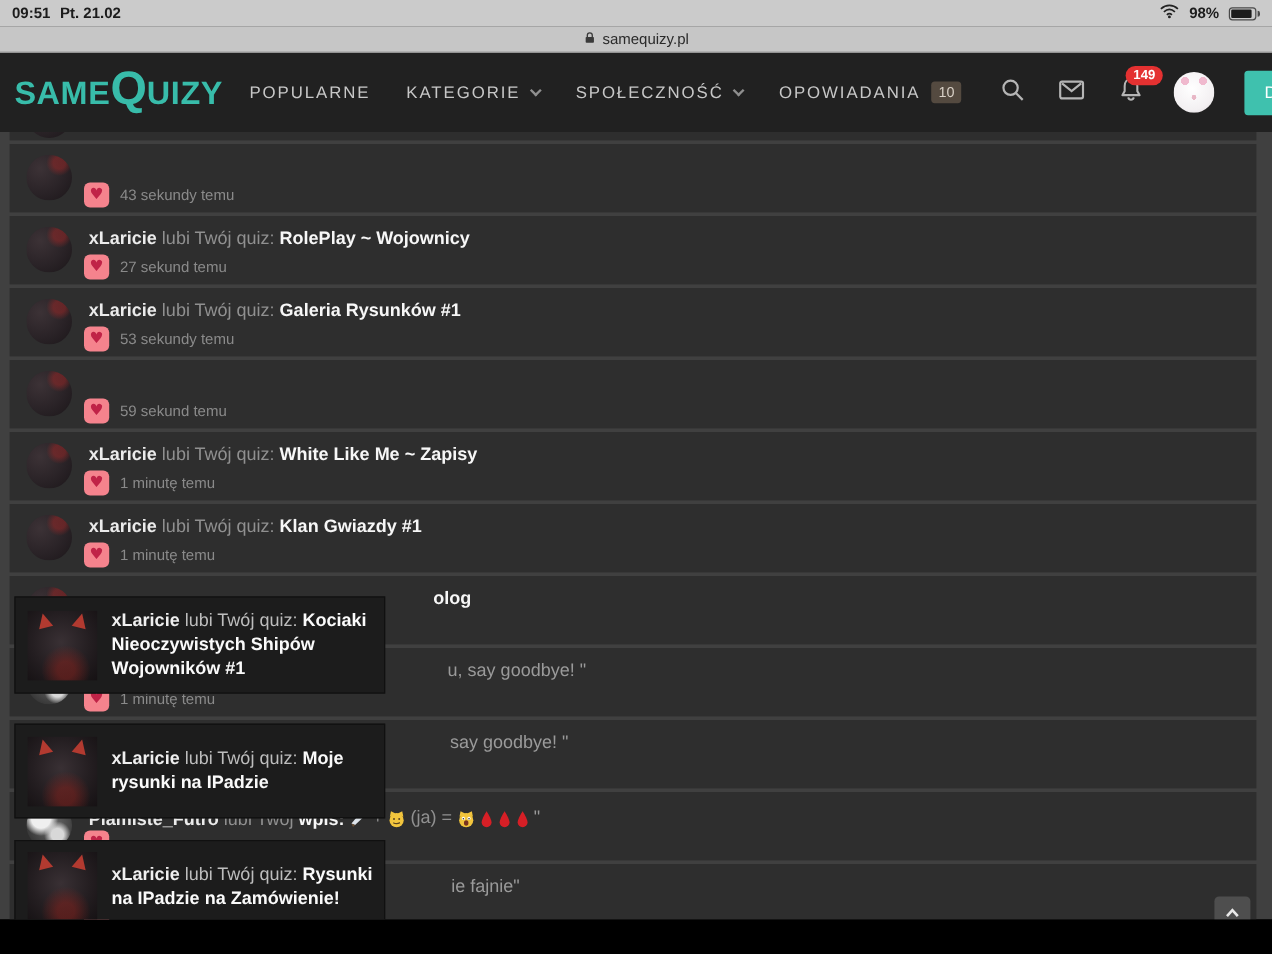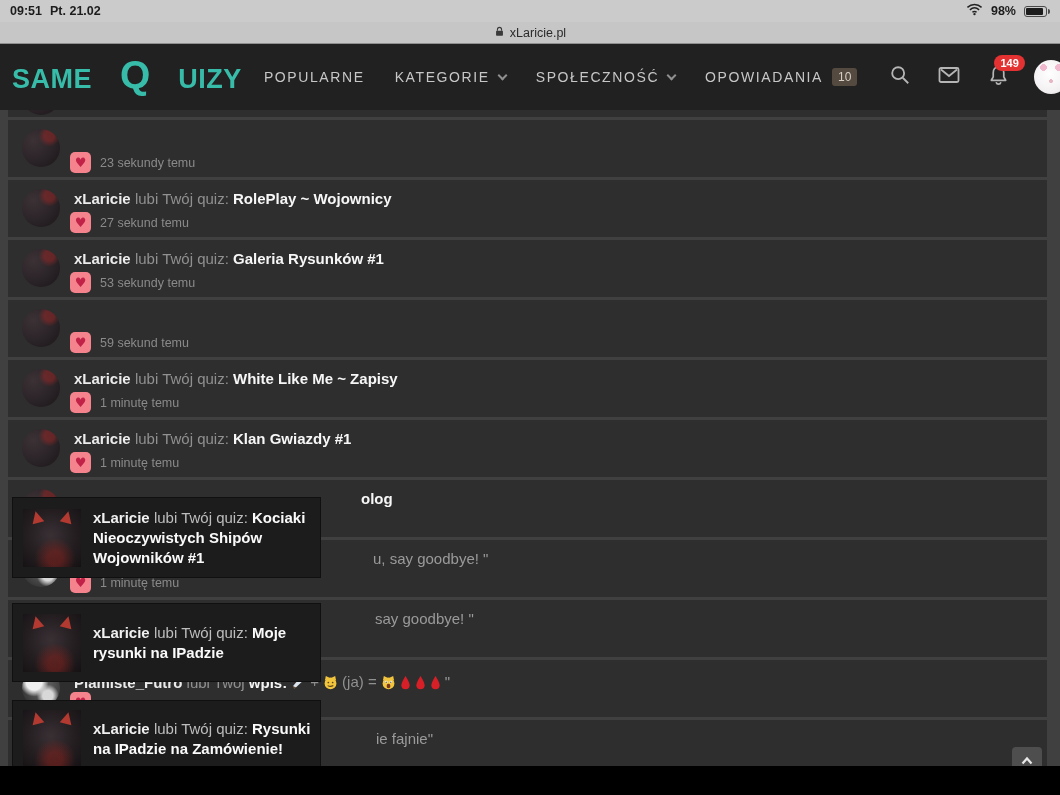--- a/index.html
+++ b/index.html
@@ -15,21 +15,21 @@
   .battery-nub { width:2px; height:5px; background:#4a4a4a; border-radius:0 2px 2px 0; margin-left:-7px; }
 
   
   .url-bar { position:absolute; top:22px; left:0; width:1060px; height:22px; background:#c6c6c6;
     display:flex; align-items:center; justify-content:center; gap:5px; font-size:12.5px; color:#2a2a2a; z-index:50;
     border-bottom:1px solid #8f8f8f; }
 
   
   .navbar { position:absolute; top:44px; left:0; width:1060px; height:66px; background:#212121;
     display:flex; align-items:center; padding:0 12px; z-index:30; }
-  .logo { display:flex; align-items:baseline; color:#38bcaa; font-weight:700; cursor:pointer; margin-right:22px;gap:28px; }
+  .logo { display:flex; align-items:baseline; color:#38bcaa; font-weight:700; cursor:pointer; margin-right:22px; }
   .logo .lg-sm { font-size:27px; letter-spacing:.5px; text-transform:uppercase; }
   .logo .lg-big { font-size:39px; line-height:30px; text-transform:uppercase; }
   .nav-item { display:flex; align-items:center; color:#c7c7c7; font-size:14px; letter-spacing:1.6px;
     margin-right:30px; white-space:nowrap; cursor:pointer; }
   .chev { width:7px; height:7px; border-right:2px solid #8f8f8f; border-bottom:2px solid #8f8f8f;
     transform:rotate(45deg); display:inline-block; margin-left:9px; margin-top:-4px; }
   .nav-badge { background:#544a40; color:#d8d0c6; font-size:12px; letter-spacing:0; padding:2px 6px;
     border-radius:3px; margin-left:9px; }
   .nav-icons { margin-left:auto; display:flex; align-items:center; gap:23px; }
   .icon-btn { position:relative; width:26px; height:26px; display:flex; align-items:center; justify-content:center; cursor:pointer; }
@@ -123,21 +123,21 @@
     </div>
   </div>
 
   <div class="url-bar">
     <span class="icon">
       <svg viewBox="0 0 16 16" width="11" height="13">
           <rect x="3" y="7" width="10" height="7" rx="1" fill="#3a3a3a"></rect>
           <path d="M5 7 V5 a3 3 0 0 1 6 0 V7" fill="none" stroke="#3a3a3a" stroke-width="1.6"></path>
         </svg>
     </span>
-    <span>xLaricie.pl</span>
+    <span>samequizy.pl</span>
   </div>
 
   <div class="navbar">
     <div class="logo">
       <span class="lg-sm">same</span>
         <span class="lg-big">Q</span>
         <span class="lg-sm">uizy</span>
     </div>
     <div class="nav-item">
       <span>POPULARNE</span>
@@ -190,21 +190,21 @@
     <div class="row-sliver">
       <div class="avatar av-dark" style="top:-33px;"></div>
     </div>
 
     <div class="row">
       <div class="avatar av-dark"></div>
       <div class="line2">
           <span class="heart-badge">
             <span class="heart-glyph">♥</span>
           </span>
-          <span class="time">23 sekundy temu</span>
+          <span class="time">43 sekundy temu</span>
         </div>
     </div>
 
     <div class="row">
       <div class="avatar av-dark"></div>
       <div class="line1"><span class="user">xLaricie</span> <span class="mid">lubi Twój quiz:</span> <span class="title">RolePlay ~ Wojownicy</span></div>
       <div class="line2">
           <span class="heart-badge">
             <span class="heart-glyph">♥</span>
           </span>

